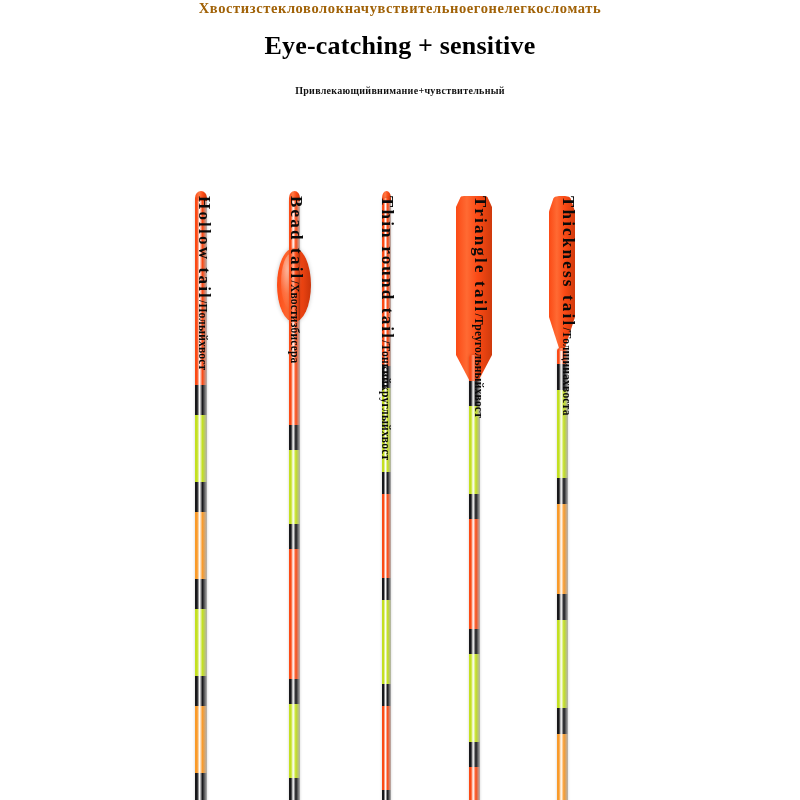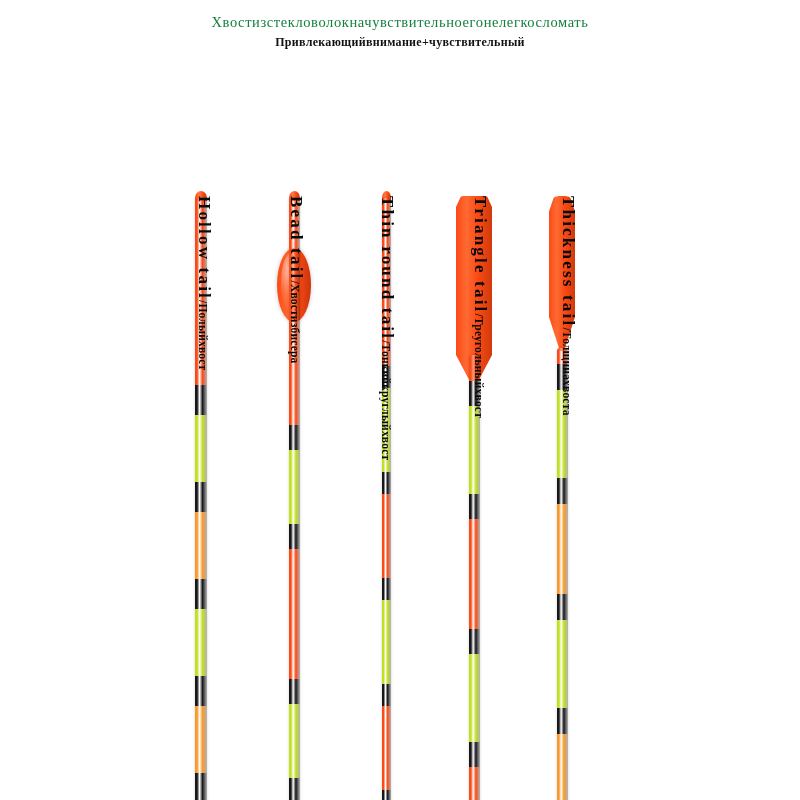--- a/index.html
+++ b/index.html
@@ -29,43 +29,43 @@
     font-weight: bold;
     font-size: 31px;
     color: #000000;
     letter-spacing: 0.3px;
     margin-top: 42px;
     line-height: 1.0;
     white-space: nowrap;
   }
   .title-sub-ru {
     font-family: "Liberation Serif", serif;
-    font-weight: normal;
+    font-weight: bold;
     font-size: 14.5px;
-    color: #15803d;
+    color: #a16207;
     letter-spacing: 0.6px;
-    margin-top: 14px;
+    margin-top: 0;
     white-space: nowrap;
   }
   .title-second {
     font-family: "Liberation Serif", serif;
     font-weight: bold;
     font-size: 26px;
     color: #000000;
     margin-top: 14px;
     letter-spacing: 0.2px;
     white-space: nowrap;
   }
   .title-second-ru {
     font-family: "Liberation Serif", serif;
     font-weight: bold;
-    font-size: 12px;
+    font-size: 10px;
     color: #111111;
     letter-spacing: 0.3px;
-    margin-top: 4px;
+    margin-top: 24px;
     white-space: nowrap;
   }
 
   
   .floats {
     position: absolute;
     top: 0;
     left: 0;
     width: 800px;
     height: 800px;
@@ -134,20 +134,21 @@
   .label .ru {
     font-size: 11.5px;
     letter-spacing: 0.2px;
   }
 </style>
 </head>
 <body>
 
 <div class="headings">
   <div class="title-sub-ru">Хвостизстекловолокначувствительноегонелегкосломать</div>
+  <div class="title-second">Eye-catching + sensitive</div>
   <div class="title-second-ru">Привлекающийвнимание+чувствительный</div>
 </div>
 
 <div class="floats" id="floats-root">
     <div class="float-col" style="left: 0px;">
       <div class="tipcap" style="left: 195px; top: 191px; width: 12px; height: 10px; background: linear-gradient(to right, rgb(251, 74, 21) 0%, rgb(255, 122, 69) 35%, rgb(251, 74, 21) 65%, rgb(204, 58, 13) 100%);"></div>
       <div class="stick" style="left: 195px; top: 198px; width: 12px; height: 608px;">
         <div class="seg" style="height: 187px; background: linear-gradient(to right, rgb(251, 74, 21) 0%, rgb(251, 74, 21) 18%, rgba(255, 255, 255, 0.4) 38%, rgb(251, 74, 21) 62%, rgba(0, 0, 0, 0.3) 100%);"></div>
         <div class="seg" style="height: 30px; background: linear-gradient(to right, rgb(23, 23, 26) 0%, rgb(23, 23, 26) 18%, rgba(255, 255, 255, 0.4) 38%, rgb(23, 23, 26) 62%, rgba(0, 0, 0, 0.3) 100%);"></div>
         <div class="seg" style="height: 67px; background: linear-gradient(to right, rgb(195, 224, 32) 0%, rgb(195, 224, 32) 18%, rgba(255, 255, 255, 0.4) 38%, rgb(195, 224, 32) 62%, rgba(0, 0, 0, 0.3) 100%);"></div>

